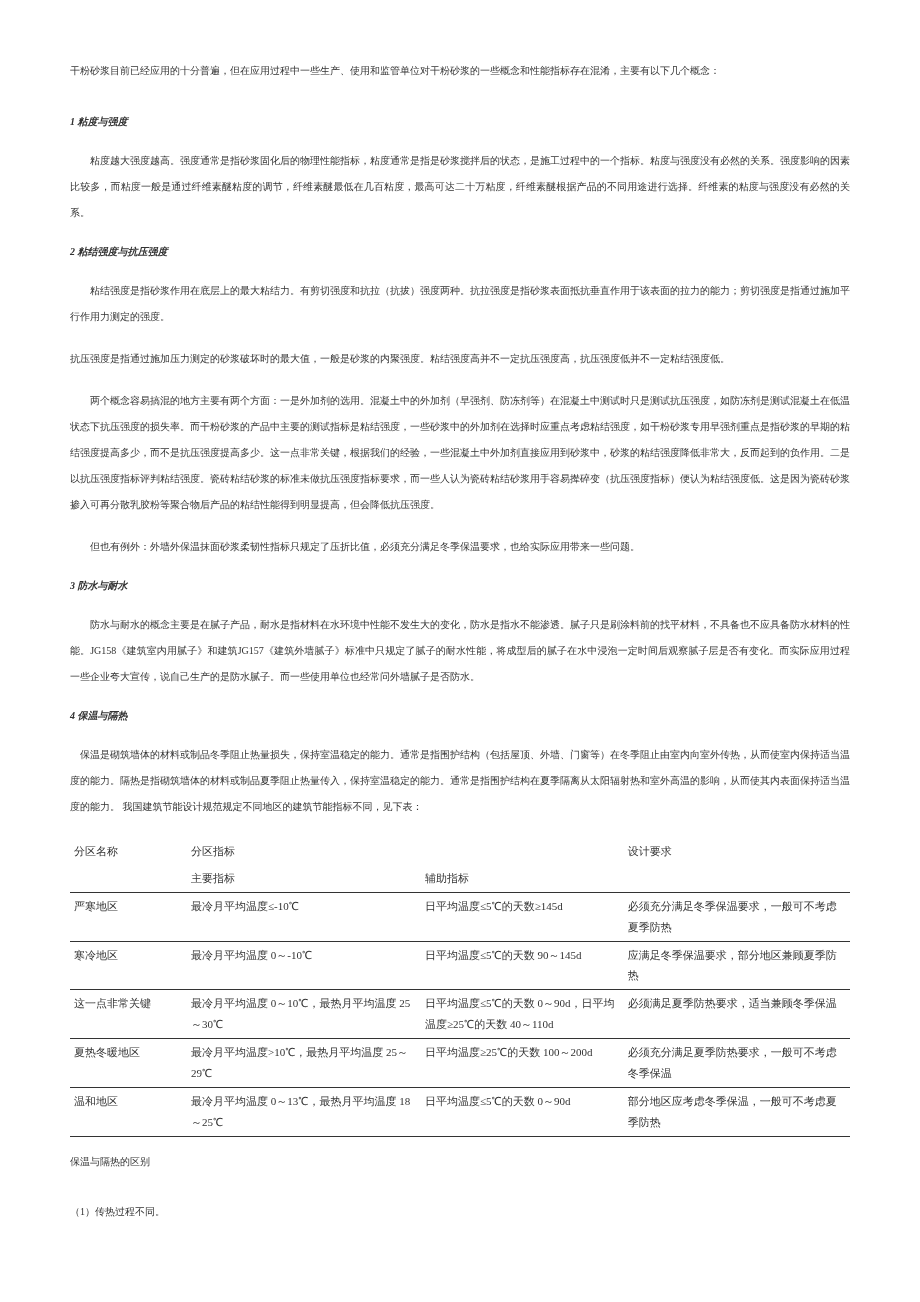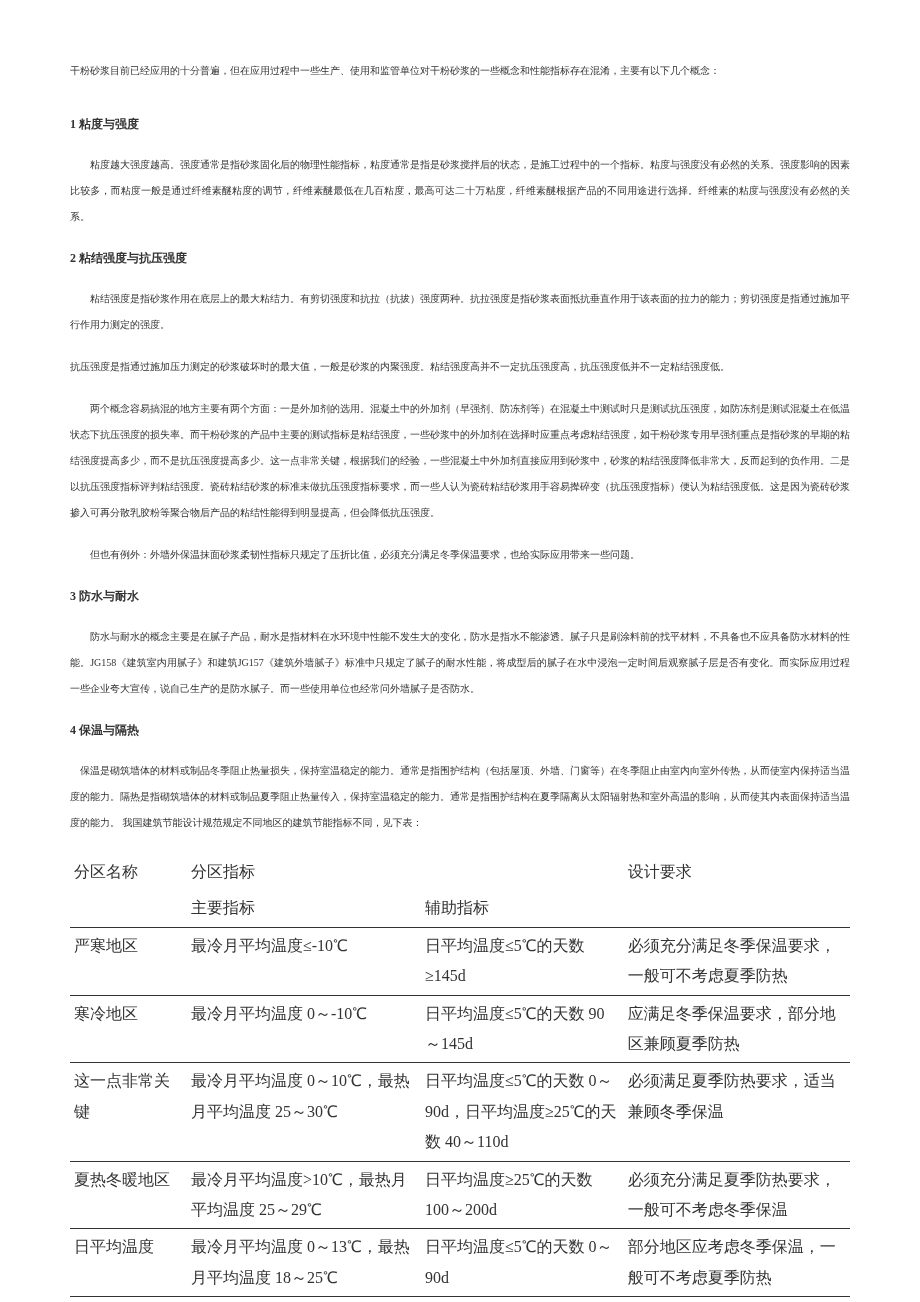--- a/index.html
+++ b/index.html
@@ -10,45 +10,46 @@
       width: 920px;
       box-sizing: border-box;
       color: #333;
     }
     .intro {
       font-size: 10px;
       line-height: 2.2;
       margin-bottom: 30px;
     }
     .section-heading {
-      font-size: 12px;
+      font-size: 10px;
       font-weight: bold;
       margin: 14px 0 8px 0;
       line-height: 2;
+      font-style: italic;
     }
     .para {
       font-size: 10px;
       line-height: 2.6;
       margin: 16px 0;
       text-align: justify;
     }
     .para.indent {
       text-indent: 2em;
     }
     .para.small-indent {
       text-indent: 1em;
     }
     table {
       border-collapse: collapse;
       margin: 18px 0;
       width: 100%;
       table-layout: fixed;
     }
     td, th {
-      font-size: 16px;
+      font-size: 11px;
       font-family: "SimSun", "宋体", serif;
       text-align: left;
       vertical-align: top;
       padding: 3px 4px;
       line-height: 1.9;
       border-bottom: 1px solid #333;
     }
     thead th {
       font-weight: normal;
     }
@@ -118,21 +119,21 @@
       <td>日平均温度≤5℃的天数 0～90d，日平均温度≥25℃的天数 40～110d</td>
       <td>必须满足夏季防热要求，适当兼顾冬季保温</td>
     </tr>
     <tr>
       <td>夏热冬暖地区</td>
       <td>最冷月平均温度&gt;10℃，最热月平均温度 25～29℃</td>
       <td>日平均温度≥25℃的天数 100～200d</td>
       <td>必须充分满足夏季防热要求，一般可不考虑冬季保温</td>
     </tr>
     <tr>
-      <td>日平均温度</td>
+      <td>温和地区</td>
       <td>最冷月平均温度 0～13℃，最热月平均温度 18～25℃</td>
       <td>日平均温度≤5℃的天数 0～90d</td>
       <td>部分地区应考虑冬季保温，一般可不考虑夏季防热</td>
     </tr>
   </tbody>
 </table>
 
 <div class="table-note">保温与隔热的区别</div>
 
 <div class="para">（1）传热过程不同。</div>

